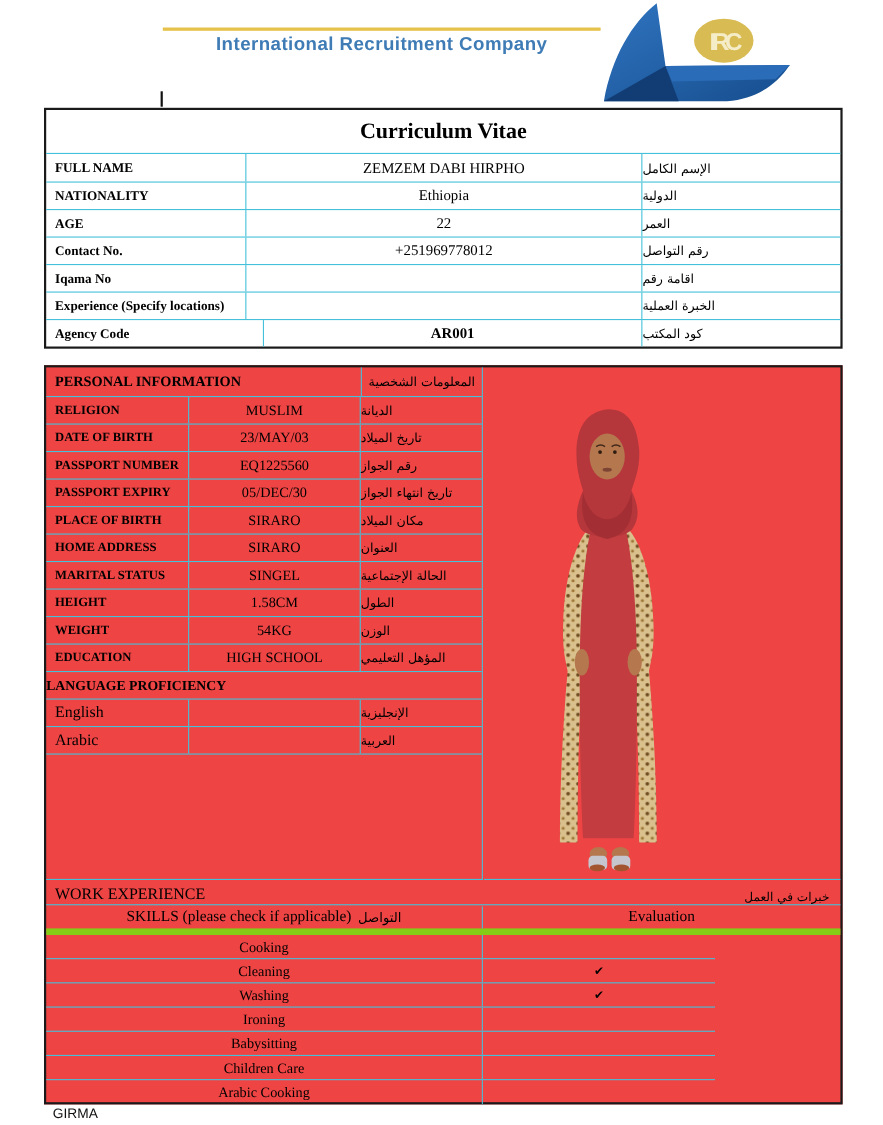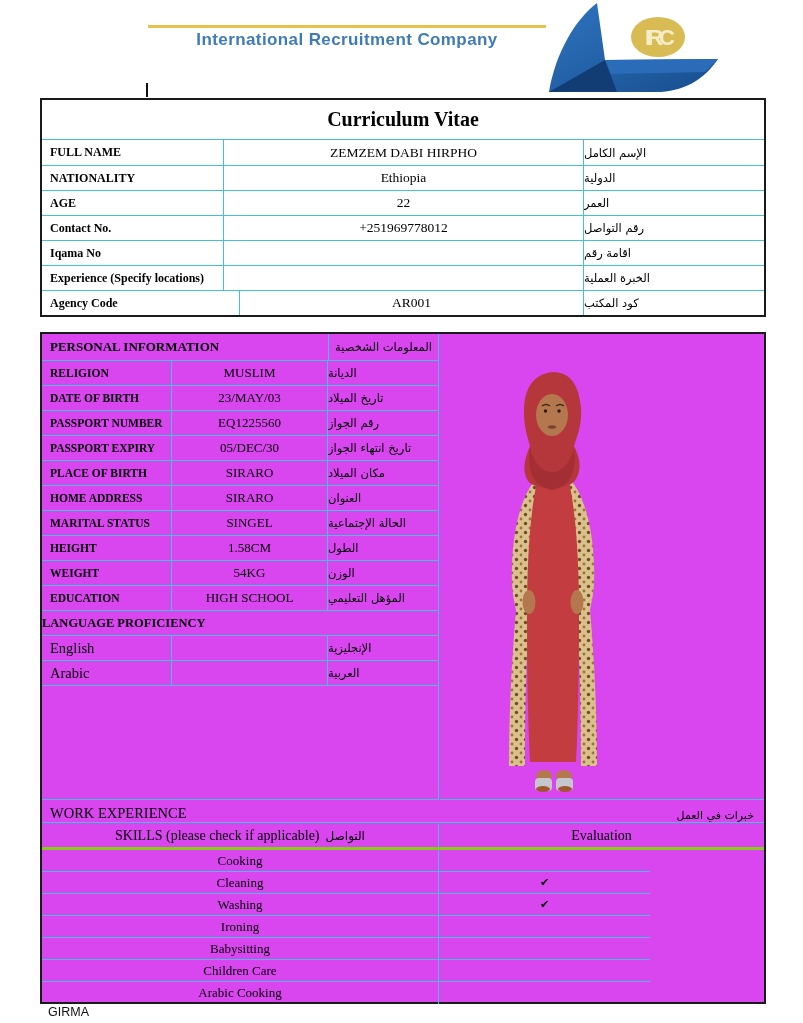--- a/index.html
+++ b/index.html
@@ -30,25 +30,25 @@
   
   .cv-table { position:absolute; left:40px; top:98px; width:726px; border:2px solid #1a1a1a; background:#fff; }
   .cv-title {
     height:40px; display:flex; align-items:center; justify-content:center;
     font-weight:bold; font-size:20px; border-bottom:1px solid #45c0da;
   }
   .cv-row { display:grid; grid-template-columns:181px 361px 1fr; height:25px; }
   .cv-row + .cv-row { border-top:1px solid #45c0da; }
   .cv-row .c-label { font-weight:bold; font-size:12px; padding-left:8px; }
   .cv-row .c-value { justify-content:center; font-size:13.5px; border-left:1px solid #45c0da; border-right:1px solid #45c0da; }
-  .cv-row .c-value.bold { font-weight:normal;margin-left:16px; }
+  .cv-row .c-value.bold { font-weight:bold;margin-left:16px; }
   .cv-row .c-ar { justify-content:flex-end; padding-right:28px; font-size:11.5px; }
 
   
-  .main-table { position:absolute; left:40px; top:332px; width:726px; height:672px; border:2px solid #1a1a1a; background:#d946ef; }
+  .main-table { position:absolute; left:40px; top:332px; width:726px; height:672px; border:2px solid #1a1a1a; background:#ef4444; }
 
   .personal-zone { position:absolute; left:0; top:0; width:397px; height:466px; border-right:1px solid #45c0da; }
   .p-header { display:grid; grid-template-columns:1fr 110px; height:27px; border-bottom:1px solid #45c0da; }
   .p-header .c-label { font-weight:bold; font-size:13px; padding-left:8px; }
   .p-header .c-ar { justify-content:center; font-size:11.5px; border-left:1px solid #45c0da; }
   .p-row { display:grid; grid-template-columns:129px 157px 1fr; height:25px; border-bottom:1px solid #45c0da; }
   .p-row .c-label { font-weight:bold; font-size:11.5px; padding-left:8px; }
   .p-row .c-value { justify-content:center; font-size:13px; border-left:1px solid #45c0da; border-right:1px solid #45c0da; }
   .p-row .c-ar { justify-content:flex-end; padding-right:8px; font-size:11.5px; }
   .lang-header { height:25px; display:flex; align-items:center; font-weight:bold; font-size:12.5px; padding-left:0; border-bottom:1px solid #45c0da; }
@@ -60,21 +60,21 @@
 
   .work-row {
     position:absolute; left:0; top:467px; width:722px; height:22px;
     display:flex; align-items:flex-end; justify-content:space-between;
     font-size:14.5px; padding:0 10px 0 8px; border-bottom:1px solid #45c0da;
   }
   .work-row .c-ar { font-size:11px; }
 
   .skills-header {
     position:absolute; left:0; top:490px; width:722px; height:26px;
-    display:grid; grid-template-columns:397px 1fr; border-bottom:3px solid #84cc16;
+    display:grid; grid-template-columns:397px 1fr; border-bottom:6px solid #84cc16;
   }
   .skills-header .cell { justify-content:center; font-size:14px; }
   .skills-header .left-cell { border-right:1px solid #45c0da; gap:6px; }
   .skills-header .left-cell .ar { font-size:12px; }
 
   .skills-rows { position:absolute; left:0; top:516px; width:608px; }
   .skill-row { display:grid; grid-template-columns:397px 1fr; height:22px; border-bottom:1px solid #45c0da; }
   .skill-row:last-child { border-bottom:none; }
   .skill-row .cell { justify-content:center; font-size:13px; }
   .skill-row .s-name { border-right:1px solid #45c0da; }

